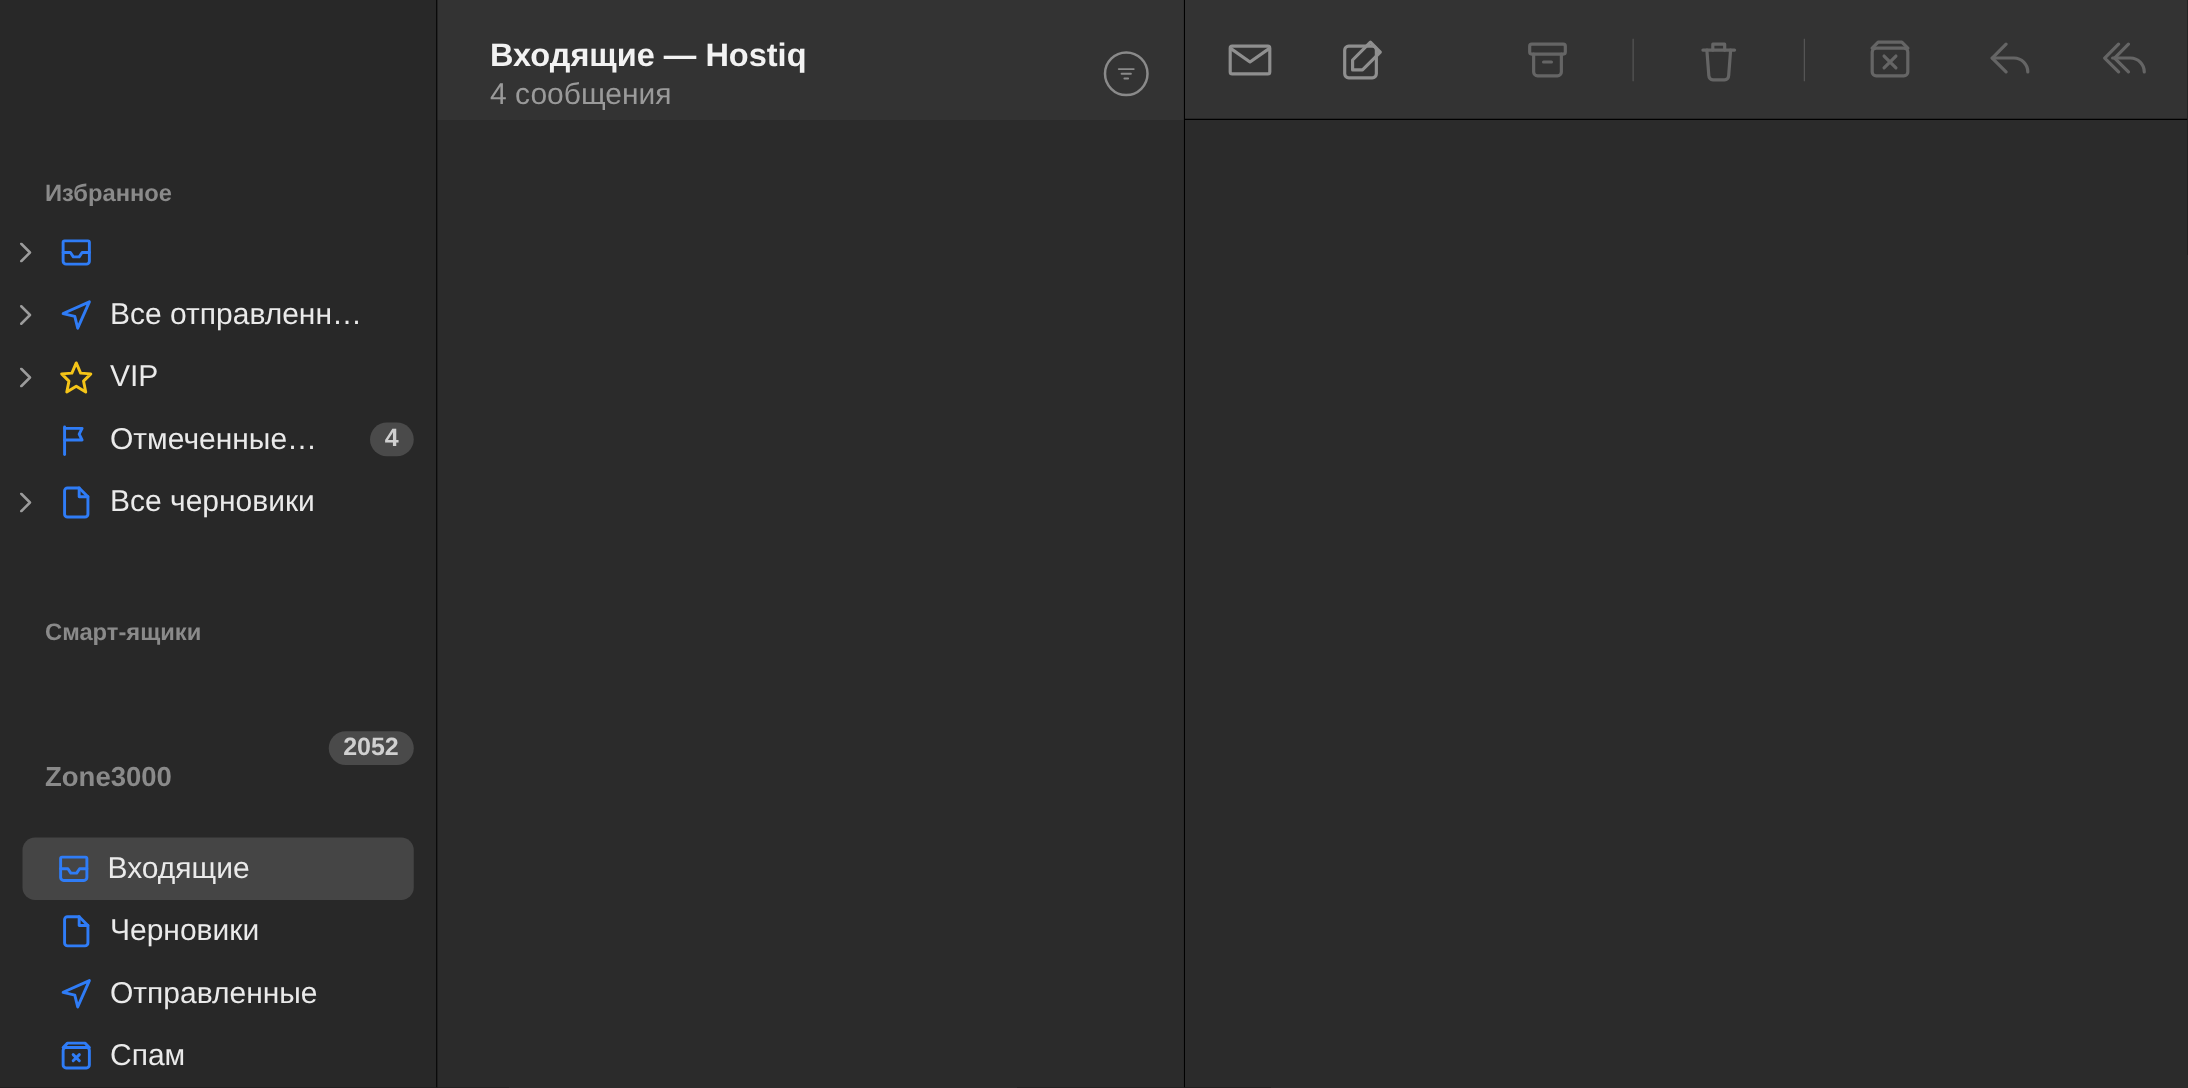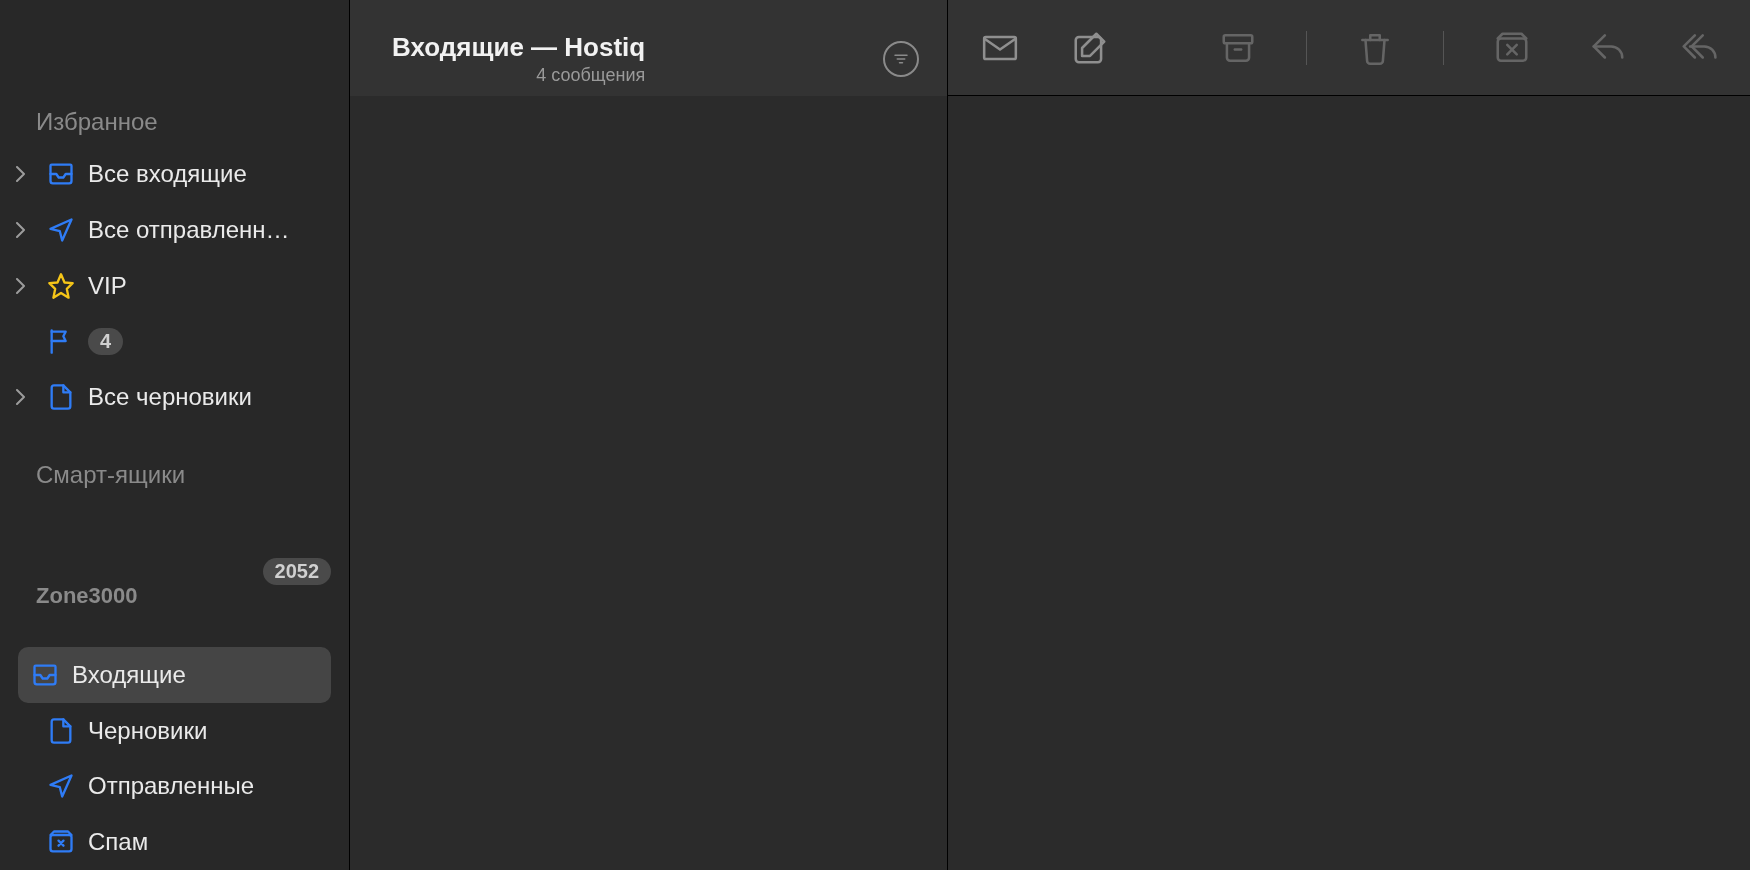--- a/index.html
+++ b/index.html
@@ -16,37 +16,38 @@
   .sidebar {
     width: 373px;
     background: #282828;
     padding-top: 100px;
     display: flex;
     flex-direction: column;
     font-size: 24px;
   }
   .section-header {
     color: #8a8a8a;
-    font-size: 24px;
-    font-weight: 400;
+    font-size: 19px;
+    font-weight: 700;
     padding: 8px 20px 10px 36px;
+    margin-top: 37px;
   }
   .sidebar-item {
     display: flex;
     align-items: center;
     height: 56px;
     padding: 0 18px 0 8px;
     cursor: pointer;
     gap: 12px;
     border-radius: 10px;
   }
   .sidebar-item.active {
     background: #454545;
     margin: 0 18px;
-    padding-left: 0;
+    padding-left: 14px;
   }
   .sidebar-item.active .chevron-slot { width:0; }
   .chevron-slot {
     width: 26px;
     display:flex;
     justify-content:center;
     color:#9c9c9c;
   }
   .chevron-slot svg { width: 10px; height: 16px; }
   .icon-slot {
@@ -99,24 +100,23 @@
     height: 96px;
     background: #333333;
   }
   .list-header .titles { display:flex; flex-direction:column; }
   .list-header .title {
     font-size: 26px;
     font-weight: 700;
     color: #f2f2f2;
   }
   .list-header .subtitle {
-    font-size: 18px;
+    font-size: 24px;
     color: #9a9a9a;
     margin-top: 2px;
-    text-align: right;
   }
   .filter-btn {
     width: 36px; height: 36px;
     border: 2px solid #8a8a8a;
     border-radius: 50%;
     display:flex; align-items:center; justify-content:center;
     color:#8a8a8a;
     cursor:pointer;
   }
   .filter-btn svg { width:18px; height:18px; }
@@ -168,21 +168,20 @@
       <svg viewBox="0 0 10 16" fill="currentColor">
           <path d="M1 1l7 7-7 7" stroke="currentColor" stroke-width="2" fill="none" stroke-linecap="round" stroke-linejoin="round"></path>
         </svg>
     </span>
     <span class="icon-slot">
       <svg viewBox="0 0 24 24" fill="none" stroke="currentColor" stroke-width="2" stroke-linecap="round" stroke-linejoin="round">
         <path d="M4 4h16a1 1 0 011 1v13a2 2 0 01-2 2H5a2 2 0 01-2-2V5a1 1 0 011-1z"></path>
         <path d="M3 12h5l2 3h4l2-3h5"></path>
       </svg>
     </span>
-    <span class="label">Все входящие</span>
   </div>
 
   <div class="sidebar-item">
     <span class="chevron-slot">
       <svg viewBox="0 0 10 16" fill="currentColor">
           <path d="M1 1l7 7-7 7" stroke="currentColor" stroke-width="2" fill="none" stroke-linecap="round" stroke-linejoin="round"></path>
         </svg>
     </span>
     <span class="icon-slot">
       <svg viewBox="0 0 24 24" fill="none" stroke="currentColor" stroke-width="2" stroke-linejoin="round" stroke-linecap="round">
@@ -207,20 +206,21 @@
   </div>
 
   <div class="sidebar-item">
     <span class="chevron-slot"></span>
     <span class="icon-slot">
       <svg viewBox="0 0 24 24" fill="none" stroke="currentColor" stroke-width="2" stroke-linejoin="round" stroke-linecap="round">
         <path d="M4 22V3"></path>
           <path d="M4 4h12l-2 4 2 4H4"></path>
       </svg>
     </span>
+    <span class="label">Отмеченные…</span>
     <span class="badge">4</span>
   </div>
 
   <div class="sidebar-item">
     <span class="chevron-slot">
       <svg viewBox="0 0 10 16" fill="currentColor">
           <path d="M1 1l7 7-7 7" stroke="currentColor" stroke-width="2" fill="none" stroke-linecap="round" stroke-linejoin="round"></path>
         </svg>
     </span>
     <span class="icon-slot">

